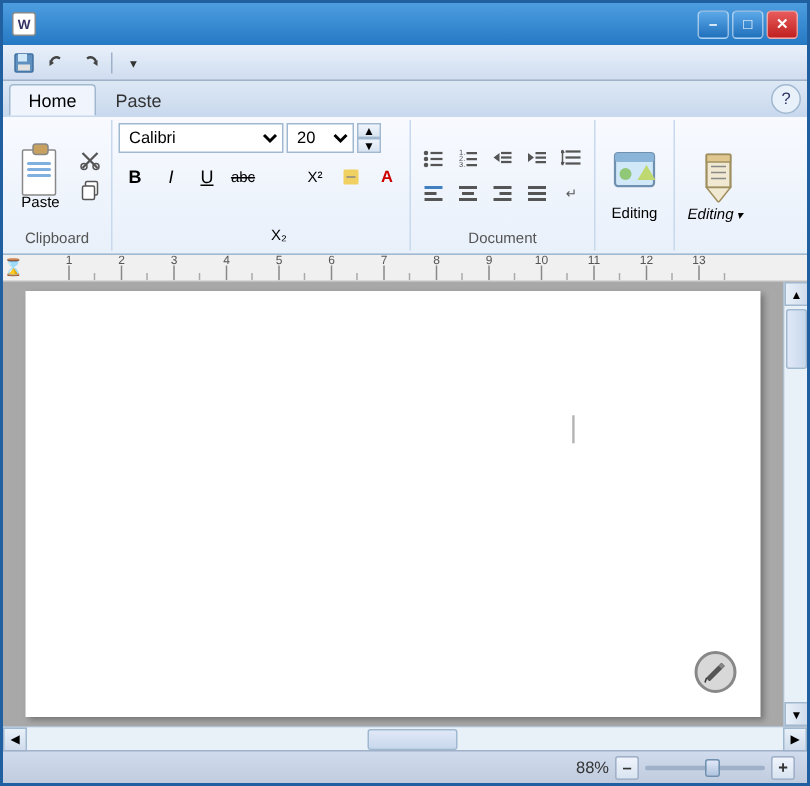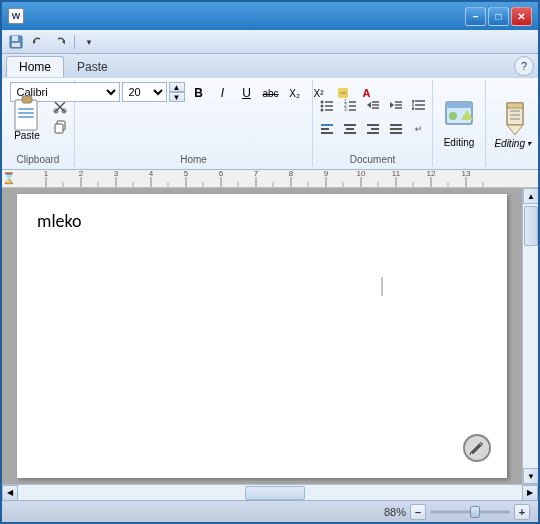--- a/index.html
+++ b/index.html
@@ -476,39 +476,39 @@
               <rect x="4" y="1" width="8" height="9" fill="white" stroke="#555" stroke-width="1" rx="1"></rect>
               <rect x="2" y="4" width="8" height="9" fill="white" stroke="#555" stroke-width="1" rx="1"></rect>
             </svg>
           </div>
         </div>
       </div>
       <div class="ribbon-group-label">Clipboard</div>
     </div>
 
     <div class="ribbon-group" style="min-width:180px;">
-      <div style="display:flex;gap:3px;flex:1;justify-content:flex-start;">
+      <div style="display:flex;flex-direction:column;gap:3px;flex:1;justify-content:flex-start;">
         <div class="font-row">
           <select class="font-select">
             <option>Calibri</option>
           </select>
           <select class="size-select">
             <option>20</option>
           </select>
           <div style="display:flex;flex-direction:column;">
             <div class="font-arrow" style="font-size:8px;">▲</div>
             <div class="font-arrow" style="font-size:8px;">▼</div>
           </div>
         </div>
         <div class="font-row">
           <div class="format-btn btn-bold">B</div>
           <div class="format-btn btn-italic">I</div>
           <div class="format-btn btn-underline">U</div>
           <div class="format-btn" style="font-size:10px;text-decoration:line-through;">abc</div>
-          <div class="format-btn" style="font-size:10px;">X₂</div>
+          <div class="format-btn" style="font-size:10px;margin-top:39px;">X₂</div>
           <div class="format-btn" style="font-size:10px;">X²</div>
           <div class="format-btn" style="font-size:10px;">
             <svg width="14" height="14" viewBox="0 0 14 14">
                 <rect x="2" y="2" width="10" height="10" fill="#f0d060" rx="1"></rect>
                 <line x1="4" y1="7" x2="10" y2="7" stroke="#888" stroke-width="1"></line>
               </svg>
           </div>
           <div class="format-btn" style="font-size:11px;font-weight:bold;color:#c00;">A</div>
         </div>
       </div>
@@ -694,21 +694,20 @@
             <line x1="467" y1="13" x2="467" y2="18" stroke="#aaa" stroke-width="1"></line>
           </svg>
         </div>
       </div>
     </div>
   </div>
 
   <div class="doc-scroll-area">
     <div class="doc-scroll-inner">
       <div class="doc-page">
-        <div class="doc-content" contenteditable="true" style="">mleko</div>
 
         <div style="position:absolute;top:28%;left:74%;cursor:text;font-size:20px;color:rgba(0,0,0,0.3);pointer-events:none;">|</div>
 
         <div class="pen-icon-container">
           <svg width="16" height="16" viewBox="0 0 16 16">
             <path d="M2 12 L10 4 L12 6 L4 14 Z" fill="#555" stroke="#333" stroke-width="0.5"></path>
             <path d="M10 4 L12 2 L14 4 L12 6 Z" fill="#888" stroke="#555" stroke-width="0.5"></path>
             <line x1="2" y1="12" x2="1" y2="15" stroke="#333" stroke-width="1"></line>
           </svg>
         </div>

